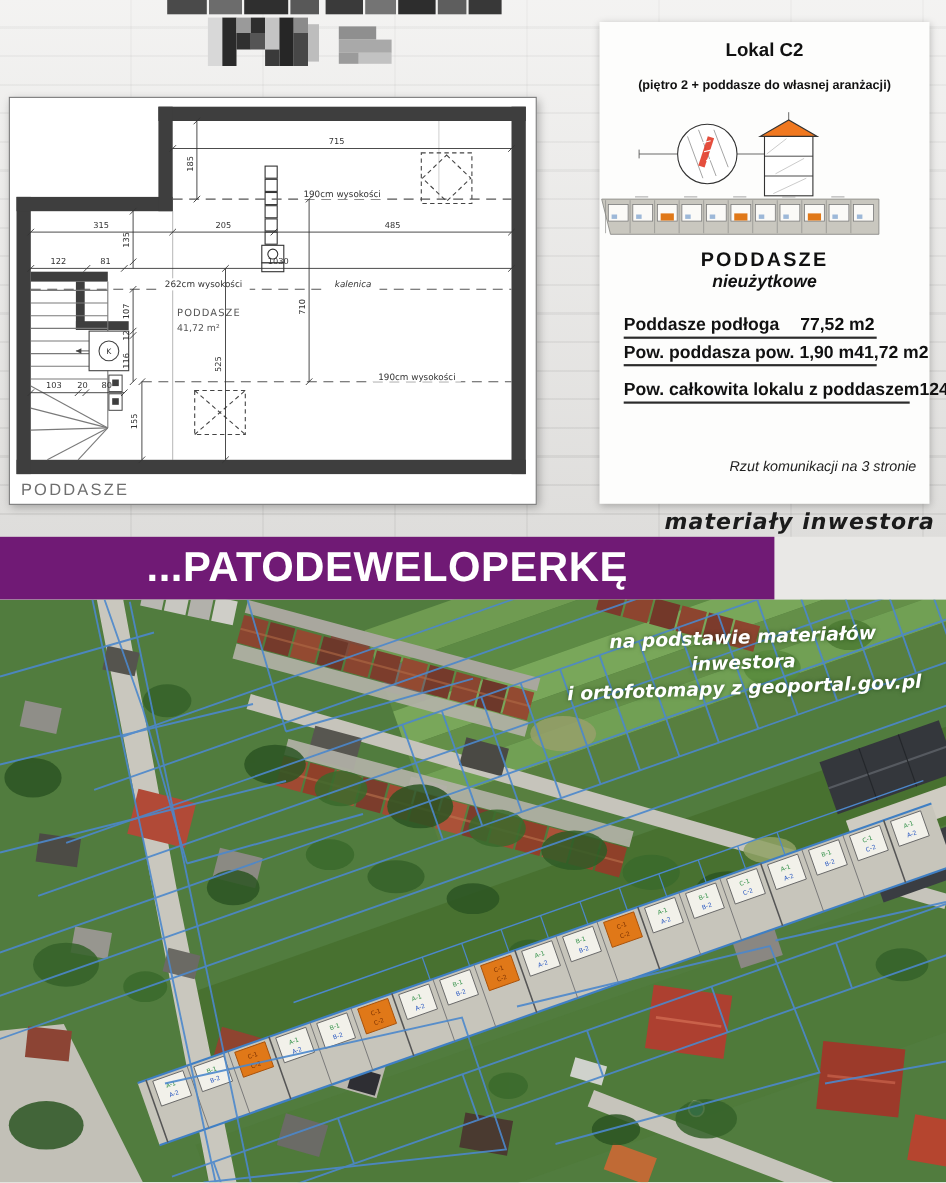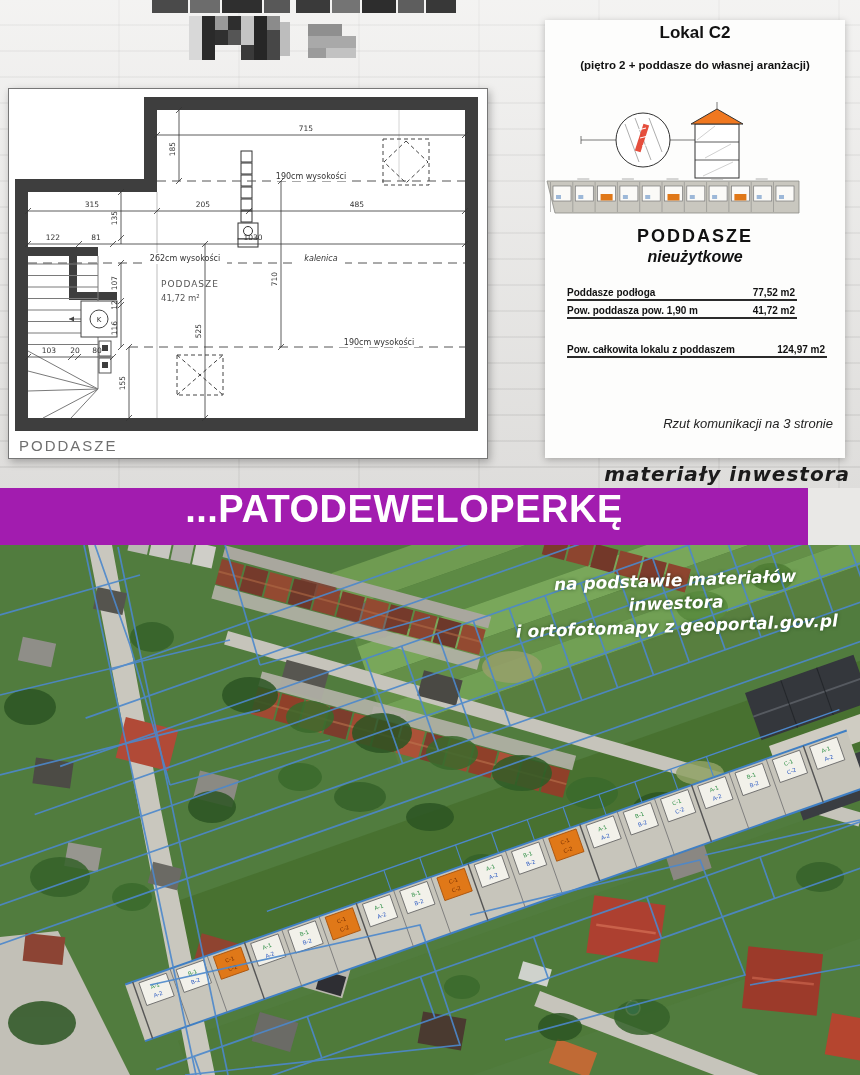--- a/index.html
+++ b/index.html
@@ -21,39 +21,39 @@
     background:#fff;border:1px solid #777;box-shadow:2px 3px 8px rgba(0,0,0,.28);}
   .plan-sheet svg{display:block;}
   .sheet-label{position:absolute;left:10px;bottom:4px;font-size:15px;letter-spacing:2px;
     color:#6f6f6f;font-family:"Liberation Sans",sans-serif;}
 
   
   .info-panel{position:absolute;left:545px;top:20px;width:300px;height:438px;
     background:#fdfdfc;box-shadow:0 2px 7px rgba(0,0,0,.25);color:#111;}
   .ip-title{margin:10px 4px 0;text-align:center;font-size:29px;font-weight:bold;
     letter-spacing:-1px;}
-  .ip-unit{text-align:center;font-size:17px;font-weight:bold;margin-top:3px;}
+  .ip-unit{text-align:center;font-size:17px;font-weight:bold;margin-top:16px;}
   .ip-note{text-align:center;font-size:11.5px;font-weight:bold;margin-top:16px;}
   .ip-diagram{position:absolute;left:0;top:80px;}
   .ip-floor{position:absolute;left:0;top:206px;width:100%;text-align:center;
     font-size:18px;font-weight:bold;letter-spacing:2px;}
   .ip-subfloor{position:absolute;left:0;top:228px;width:100%;text-align:center;
     font-size:16px;font-weight:bold;font-style:italic;}
-  .ip-specs{position:absolute;left:22px;top:266px;width:258px;font-size:10px;font-weight:bold;}
+  .ip-specs{position:absolute;left:22px;top:266px;width:258px;font-size:16px;font-weight:bold;}
   .spec-row{display:flex;justify-content:space-between;border-bottom:2px solid #2b2b2b;
     padding:1px 2px 1px 0;width:228px;margin-bottom:3px;white-space:nowrap;}
-  .spec-row.wide{width:258px;margin-top:24px;}
+  .spec-row.wide{width:258px;margin-top:12px;}
   .ip-footnote{position:absolute;right:12px;top:396px;font-size:13px;font-style:italic;color:#222;}
 
   .watermark{position:absolute;right:10px;top:462px;font-family:"DejaVu Sans",sans-serif;
     font-weight:bold;font-style:italic;font-size:20px;letter-spacing:1px;color:#1b1b1b;text-align:center;}
 
   
-  .banner{position:absolute;left:0;top:488px;width:808px;height:57px;background:#a21caf;
-    display:flex;align-items:flex-start;justify-content:center;}
+  .banner{position:absolute;left:0;top:488px;width:704px;height:57px;background:#701a75;
+    display:flex;align-items:center;justify-content:center;}
   .banner span{color:#fff;font-size:38px;font-weight:bold;letter-spacing:.5px;}
 
   
   .map-wrap{position:absolute;left:0;top:545px;width:860px;height:530px;overflow:hidden;}
   .map-credit{position:absolute;right:14px;top:24px;width:340px;text-align:center;
     transform:rotate(-2deg);color:#fff;font-family:"DejaVu Sans",sans-serif;
     font-weight:bold;font-style:italic;font-size:17px;line-height:23px;
     text-shadow:0 0 4px rgba(0,40,0,.55);}
 
   svg text{font-family:"DejaVu Sans",sans-serif;}

